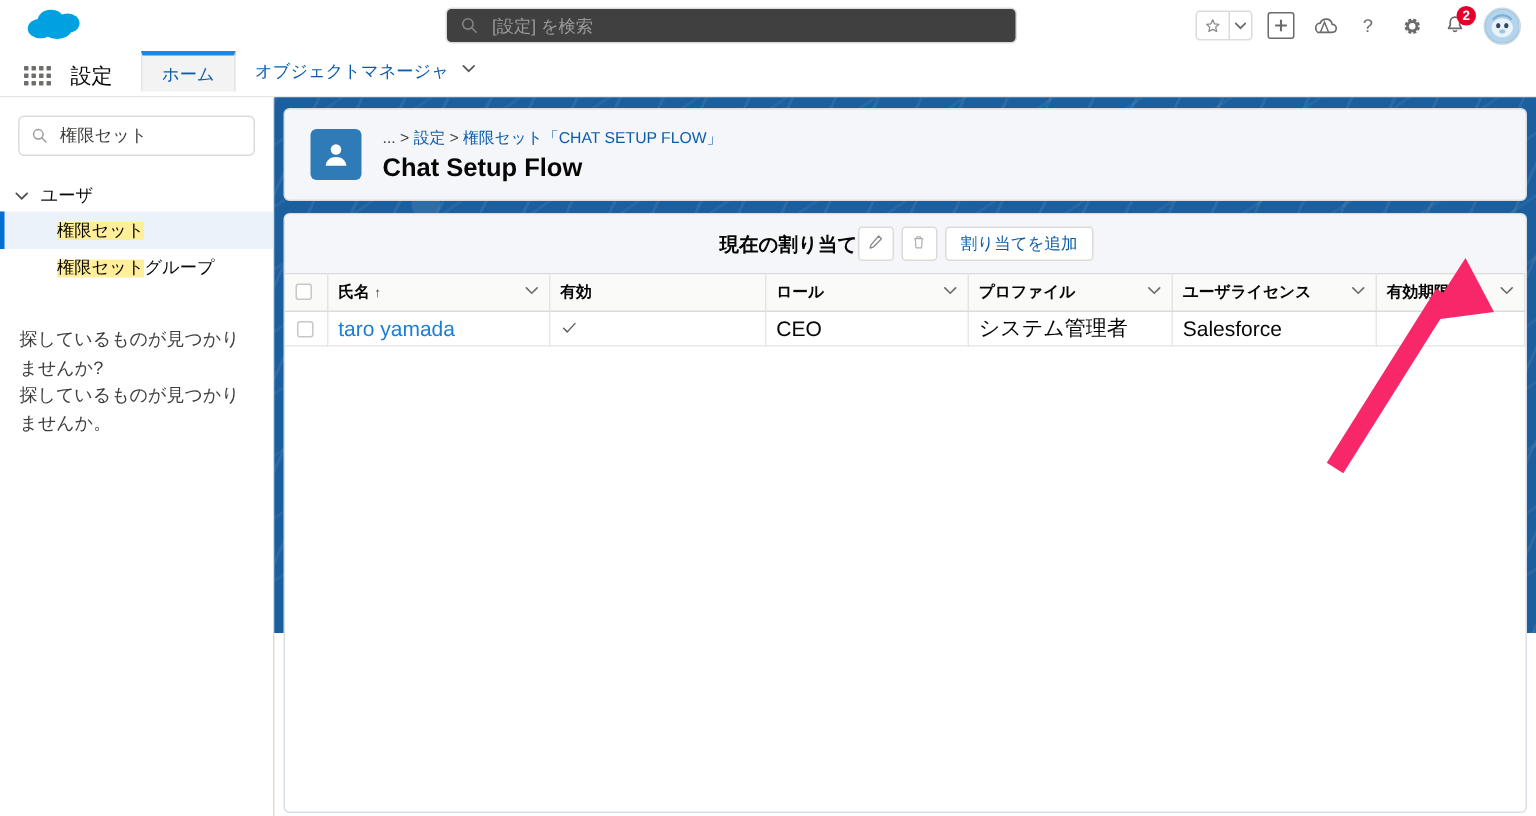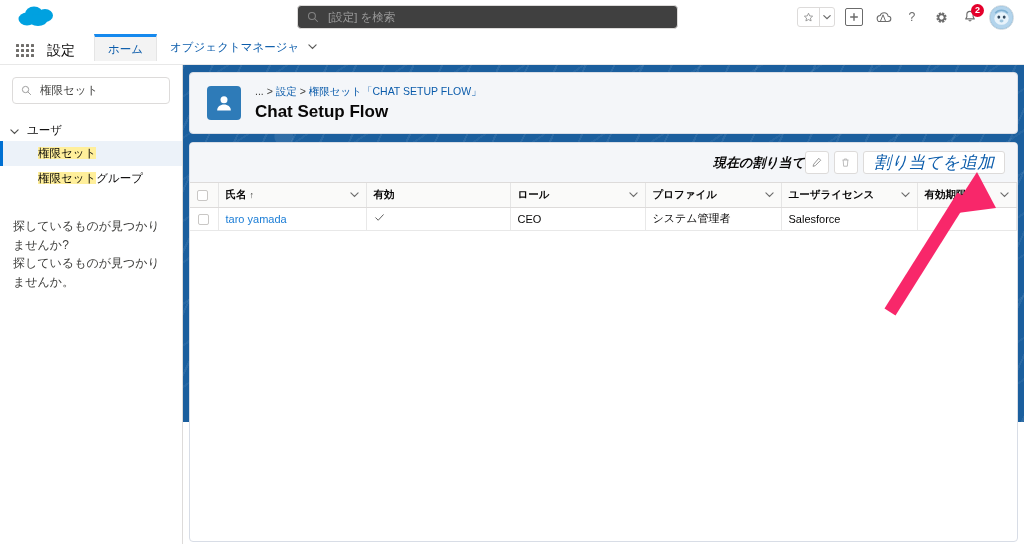--- a/index.html
+++ b/index.html
@@ -195,37 +195,36 @@
     border: 1px solid #d8dde6;
     border-radius: 4px;
     height: 400px;
     position: relative;
     overflow: hidden;
   }
   .card-head {
     height: 40px;
     background: #f4f6f9;
     border-bottom: 1px solid #dddbda;
-    display: flex; align-items: center; justify-content: flex-end;
+    display: flex; align-items: center; justify-content: center;
     padding: 0 12px 0 14px;
-    font-style: italic;
   }
   .card-title { font-size: 13px; font-weight: bold; color: #080707; }
   .card-actions { display: flex; align-items: center; gap: 5px; }
   .btn-icon {
     width: 24px; height: 23px;
     border: 1px solid #dddbda; border-radius: 3px;
     background: #fff;
     display: flex; align-items: center; justify-content: center;
   }
   .btn-text {
     height: 23px; padding: 0 10px;
     border: 1px solid #dddbda; border-radius: 3px;
     background: #fff;
-    font-size: 17px; color: #0b5cab;
+    font-size: 11px; color: #0b5cab;
     display: flex; align-items: center;
     white-space: nowrap;
   }
 
   table.grid { width: 100%; border-collapse: collapse; table-layout: fixed; }
   table.grid th {
     height: 24px;
     background: #fafaf9;
     border-bottom: 1px solid #dddbda;
     border-right: 1px solid #e5e5e5;
@@ -233,21 +232,21 @@
     text-align: left; padding: 0 7px;
     white-space: nowrap;
     vertical-align: middle;
   }
   table.grid th .th-in { display: flex; align-items: center; justify-content: space-between; }
   table.grid th .sortarrow { font-size: 9px; margin-left: 3px; color: #3e3e3c; }
   table.grid td {
     height: 23px;
     border-bottom: 1px solid #e8e8e8;
     border-right: 1px solid #e8e8e8;
-    font-size: 11px; color: #080707;
+    font-size: 14px; color: #080707;
     padding: 0 7px;
     white-space: nowrap;
     vertical-align: middle;
   }
   td.link a, td.link span { color: #1b7dd6; text-decoration: none; }
   th.cbx, td.cbx { width: 28px; padding: 0; text-align: center; }
   .cb {
     width: 11px; height: 11px;
     border: 1px solid #c9c7c5; border-radius: 2px;
     background: #fff; display: inline-block; vertical-align: middle;

